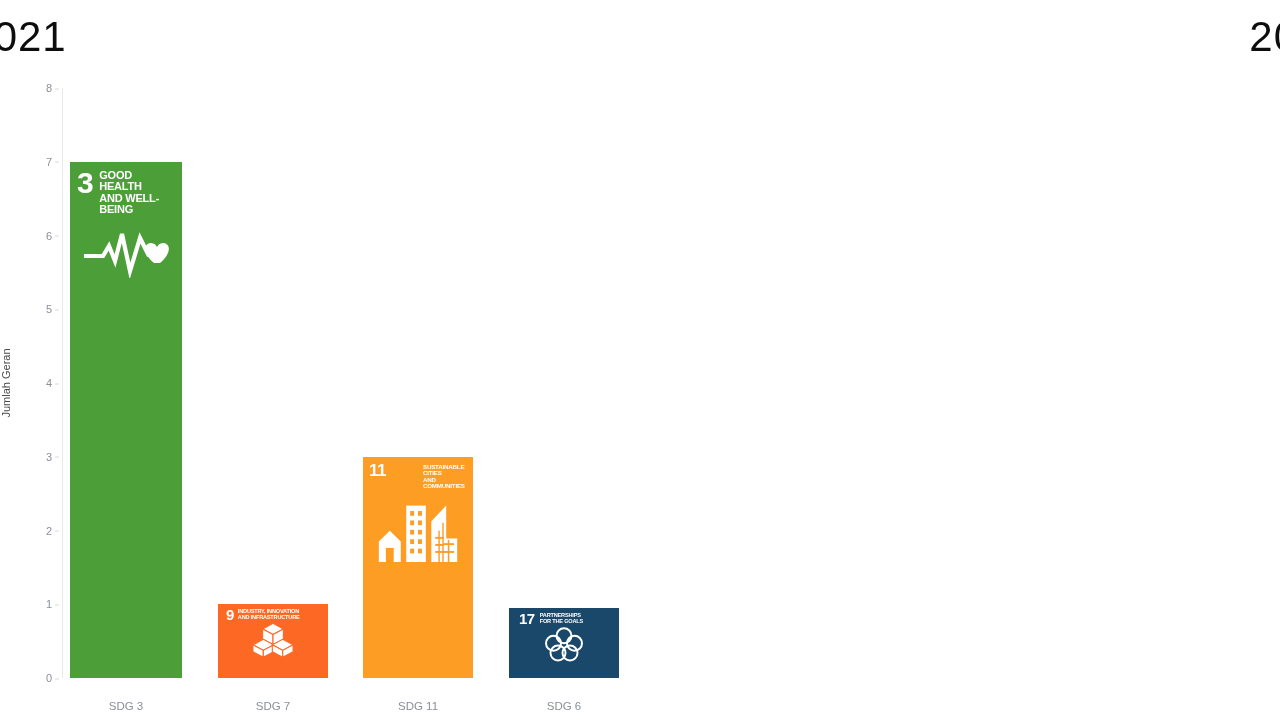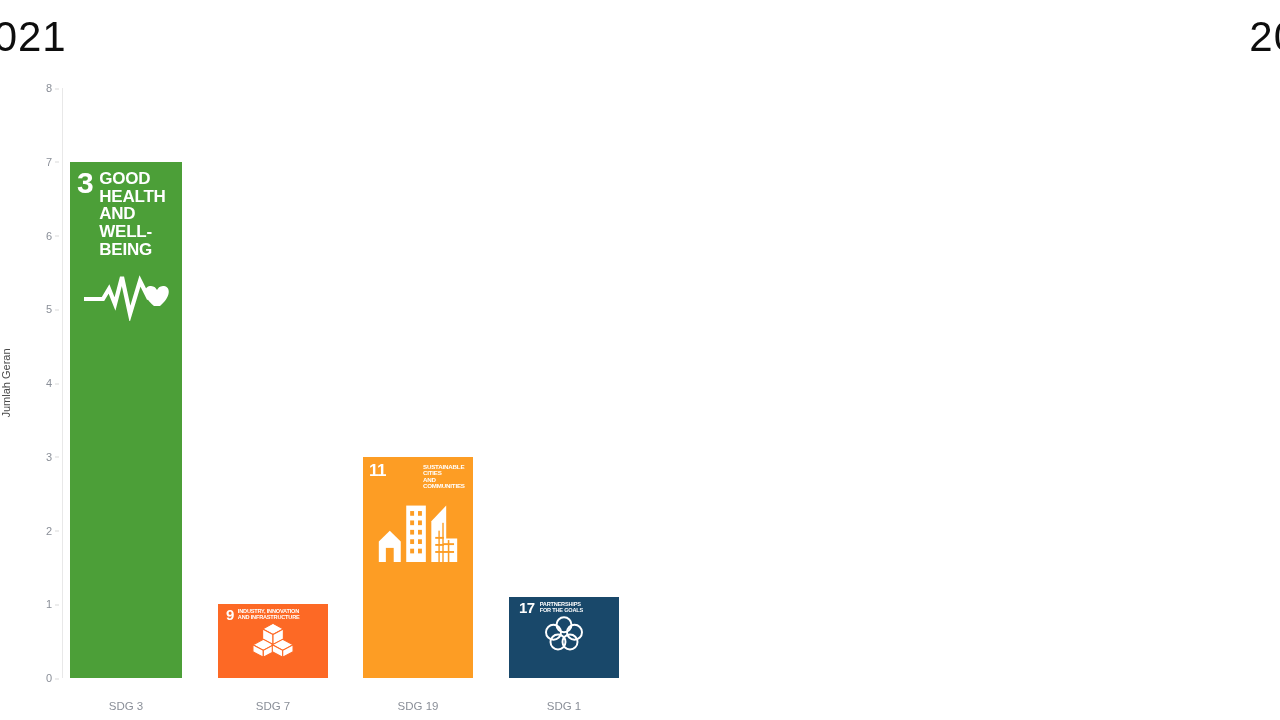--- a/index.html
+++ b/index.html
@@ -137,21 +137,21 @@
     letter-spacing: -0.2px;
     margin-left: 6px;
   }
   .sdg-art {
     display: block;
     margin: 0 auto;
   }
 
   
   .sz-lg .sdg-num { font-size: 30px; }
-  .sz-lg .sdg-txt { font-size: 17px; }
+  .sz-lg .sdg-txt { font-size: 11px; }
   .sz-sm .sdg-num { font-size: 17px; }
   .sz-sm .sdg-txt { font-size: 6.2px; }
   .sz-xs .sdg-num { font-size: 15px; }
   .sz-xs .sdg-txt { font-size: 5.6px; }
 </style>
 </head>
 <body>
 
 <div class="stage">
 
@@ -252,21 +252,21 @@
               <rect x="78" y="34" width="1.8" height="40"></rect>
               <rect x="83" y="24" width="1.8" height="50"></rect>
               <rect x="84" y="50" width="14" height="2.4"></rect>
               <rect x="84" y="60" width="14" height="2.4"></rect>
               <rect x="90" y="46" width="2" height="28"></rect>
             </g>
           </svg>
         </div>
       </div>
 
-      <div class="bar sz-xs" style="left:447px; width:110px; height:81px; background:#19486A;">
+      <div class="bar sz-xs" style="left:447px; width:110px; height:70px; background:#19486A;">
 
         <div class="sdg">
           <div class="sdg-head" style="padding:5px 4px 0 10px;">
             <div class="sdg-num">17</div>
             <div class="sdg-txt" style="margin-left:5px;">
               <div>PARTNERSHIPS</div>
                 <div>FOR THE GOALS</div>
             </div>
           </div>
           <svg class="sdg-art" width="40" height="36" viewBox="0 0 52 48">
@@ -276,22 +276,22 @@
               <circle cx="40" cy="23" r="10"></circle>
               <circle cx="18" cy="36" r="10"></circle>
               <circle cx="34" cy="36" r="10"></circle>
             </g>
           </svg>
         </div>
       </div>
 
       <div class="cat-label" style="left:64px">SDG 3</div>
       <div class="cat-label" style="left:211px">SDG 7</div>
-      <div class="cat-label" style="left:356px">SDG 19</div>
-      <div class="cat-label" style="left:502px">SDG 1</div>
+      <div class="cat-label" style="left:356px">SDG 11</div>
+      <div class="cat-label" style="left:502px">SDG 6</div>
     </div>
   </div>
 
   <div class="panel panel-right">
 
     <div class="chart-title">2022</div>
 
   </div>
 
 </div>

